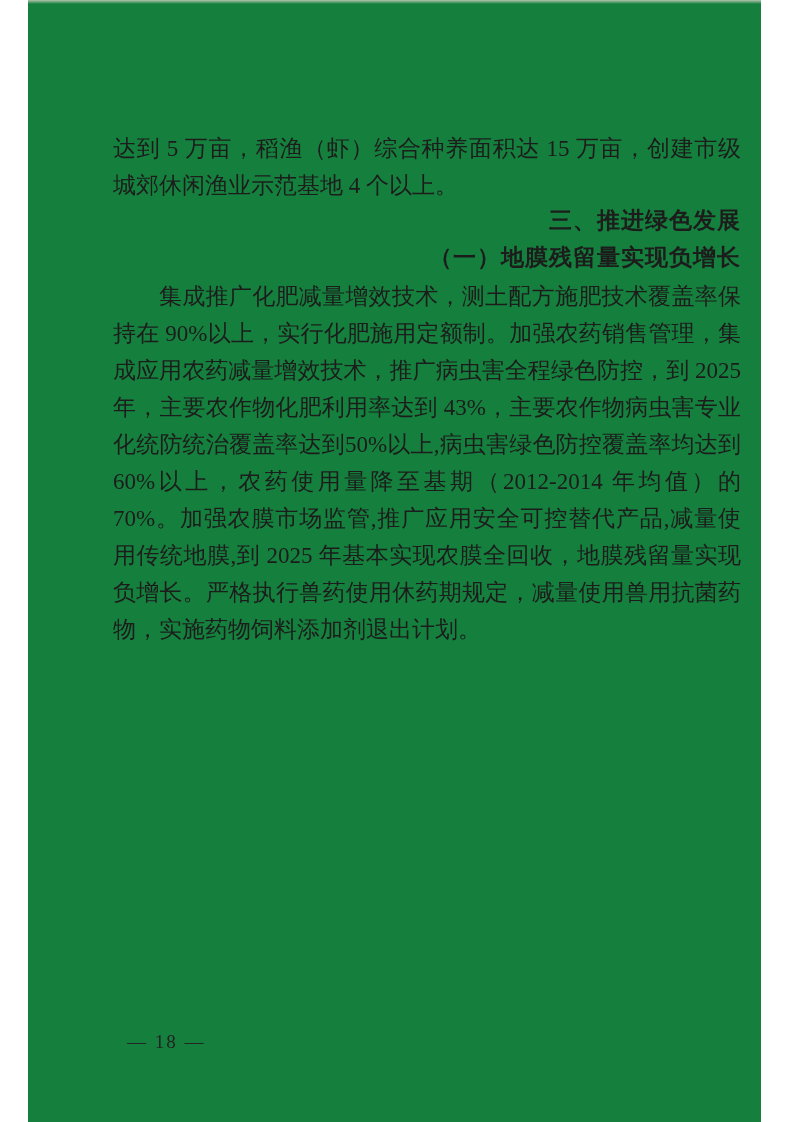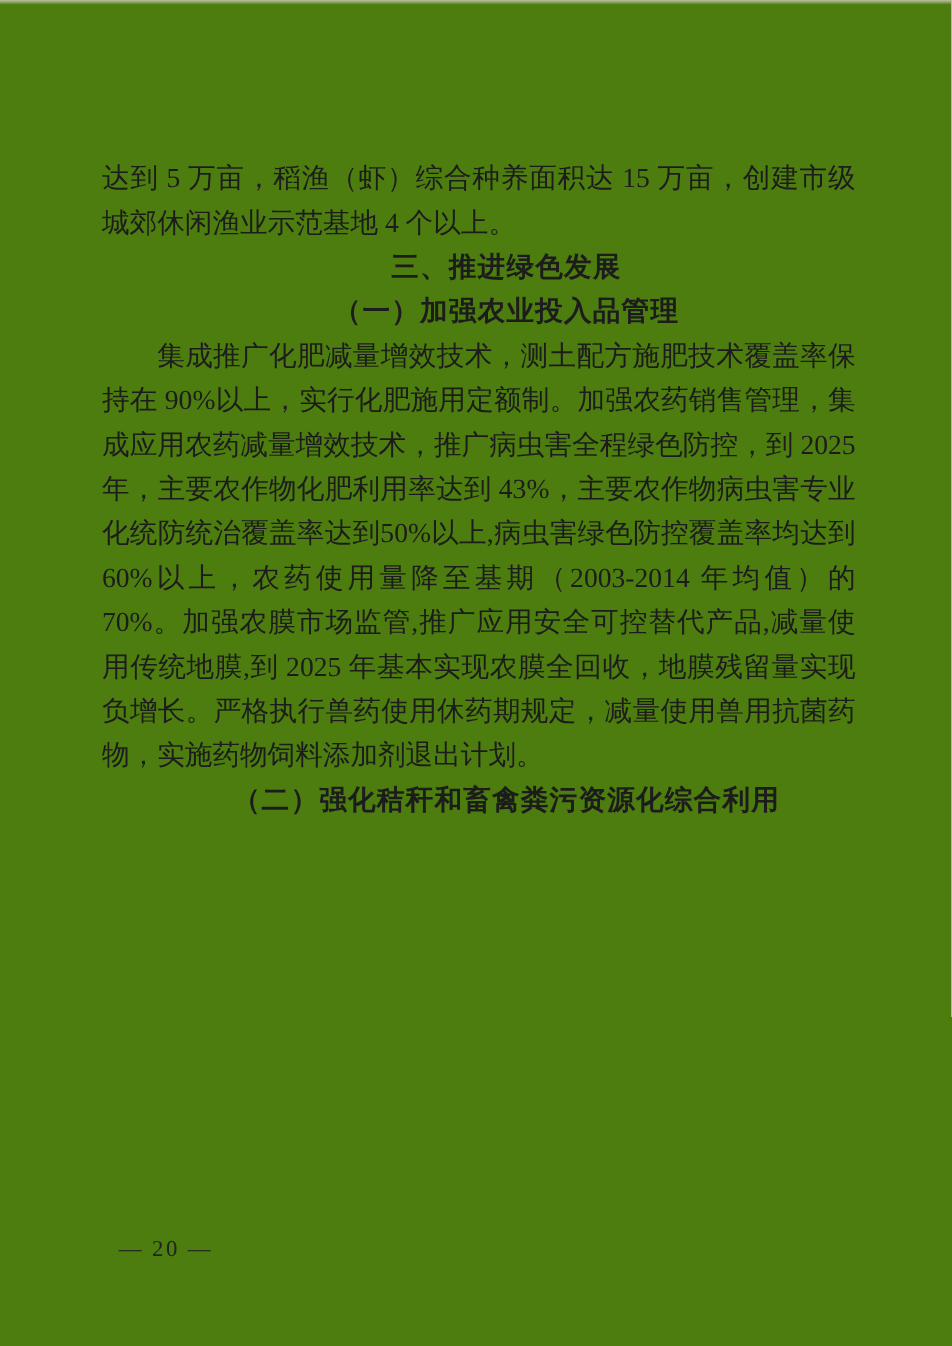--- a/index.html
+++ b/index.html
@@ -2,26 +2,27 @@
 <html><head>
 <meta charset="utf-8">
 <style>
   html, body {
     margin: 0;
     padding: 0;
     background: #ffffff;
   }
   .page {
     position: relative;
-    width: 793px;
+    width: 733px;
     height: 1122px;
-    background: #4d7c0f;
+    background: #15803d;
     overflow: hidden;
     font-family: "Liberation Serif", "DejaVu Serif", serif;
     color: #1c1c1c;
+    margin-left: 28px;
   }
   
   .scan-edge {
     position: absolute;
     top: 0; left: 0; right: 0;
     height: 4px;
     background: linear-gradient(to bottom, #d9d5c8 0%, rgba(253,253,251,0) 100%);
     opacity: 0.8;
   }
   .content {
@@ -44,22 +45,22 @@
   }
   .para {
     text-indent: 2em;
   }
   .cont {
     text-indent: 0;
   }
   .heading {
     text-indent: 2em;
     font-weight: 700;
-    text-align: center;
-    font-family: Liberation Serif, serif;
+    text-align: right;
+    font-family: Liberation Mono, monospace;
     letter-spacing: 1px;
   }
   .page-number {
     position: absolute;
     left: 99px;
     top: 1031px;
     font-size: 19px;
     letter-spacing: 2px;
     color: #222222;
     font-family: "Liberation Serif", "DejaVu Serif", serif;
@@ -72,24 +73,23 @@
 
   <div class="scan-edge"></div>
 
   <div class="content">
 
     <p class="cont">达到 5 万亩，稻渔（虾）综合种养面积达 15 万亩，创建市级城郊休闲渔业示范基地 4 个以上。</p>
 
     <h2 class="heading">三、推进绿色发展</h2>
 
 
-    <h3 class="heading">（一）加强农业投入品管理</h3>
+    <h3 class="heading">（一）地膜残留量实现负增长</h3>
 
-    <p class="para">集成推广化肥减量增效技术，测土配方施肥技术覆盖率保持在 90%以上，实行化肥施用定额制。加强农药销售管理，集成应用农药减量增效技术，推广病虫害全程绿色防控，到 2025 年，主要农作物化肥利用率达到 43%，主要农作物病虫害专业化统防统治覆盖率达到50%以上,病虫害绿色防控覆盖率均达到60%以上，农药使用量降至基期（2003-2014 年均值）的 70%。加强农膜市场监管,推广应用安全可控替代产品,减量使用传统地膜,到 2025 年基本实现农膜全回收，地膜残留量实现负增长。严格执行兽药使用休药期规定，减量使用兽用抗菌药物，实施药物饲料添加剂退出计划。</p>
+    <p class="para">集成推广化肥减量增效技术，测土配方施肥技术覆盖率保持在 90%以上，实行化肥施用定额制。加强农药销售管理，集成应用农药减量增效技术，推广病虫害全程绿色防控，到 2025 年，主要农作物化肥利用率达到 43%，主要农作物病虫害专业化统防统治覆盖率达到50%以上,病虫害绿色防控覆盖率均达到60%以上，农药使用量降至基期（2012-2014 年均值）的 70%。加强农膜市场监管,推广应用安全可控替代产品,减量使用传统地膜,到 2025 年基本实现农膜全回收，地膜残留量实现负增长。严格执行兽药使用休药期规定，减量使用兽用抗菌药物，实施药物饲料添加剂退出计划。</p>
 
-    <h3 class="heading">（二）强化秸秆和畜禽粪污资源化综合利用</h3>
 
 
   </div>
 
-  <div class="page-number">— 20 —</div>
+  <div class="page-number">— 18 —</div>
 
 </div>
 
 </body></html>

